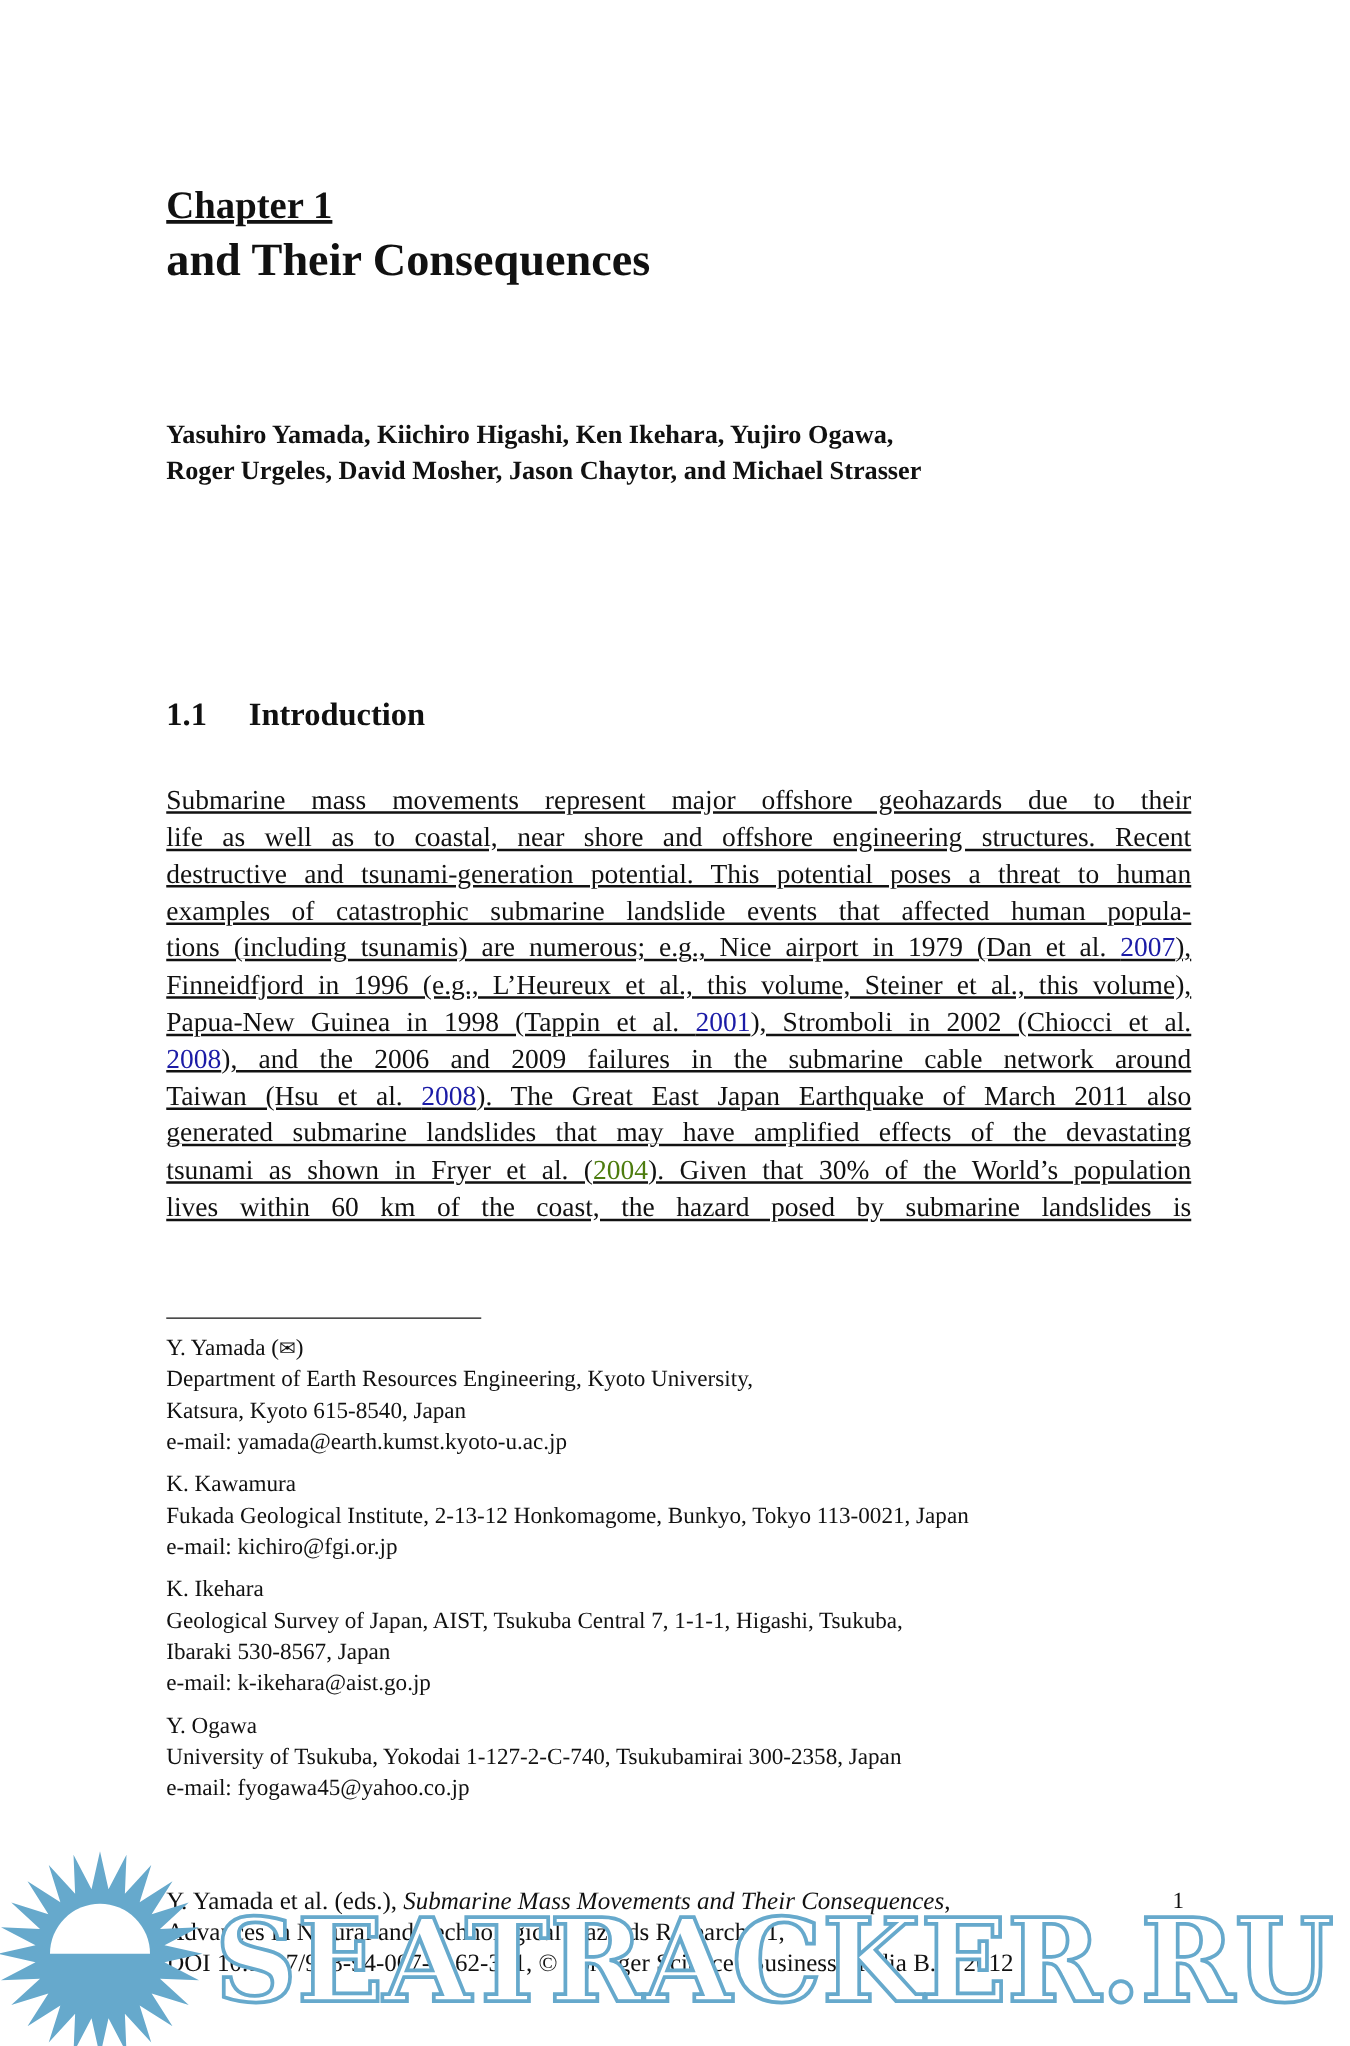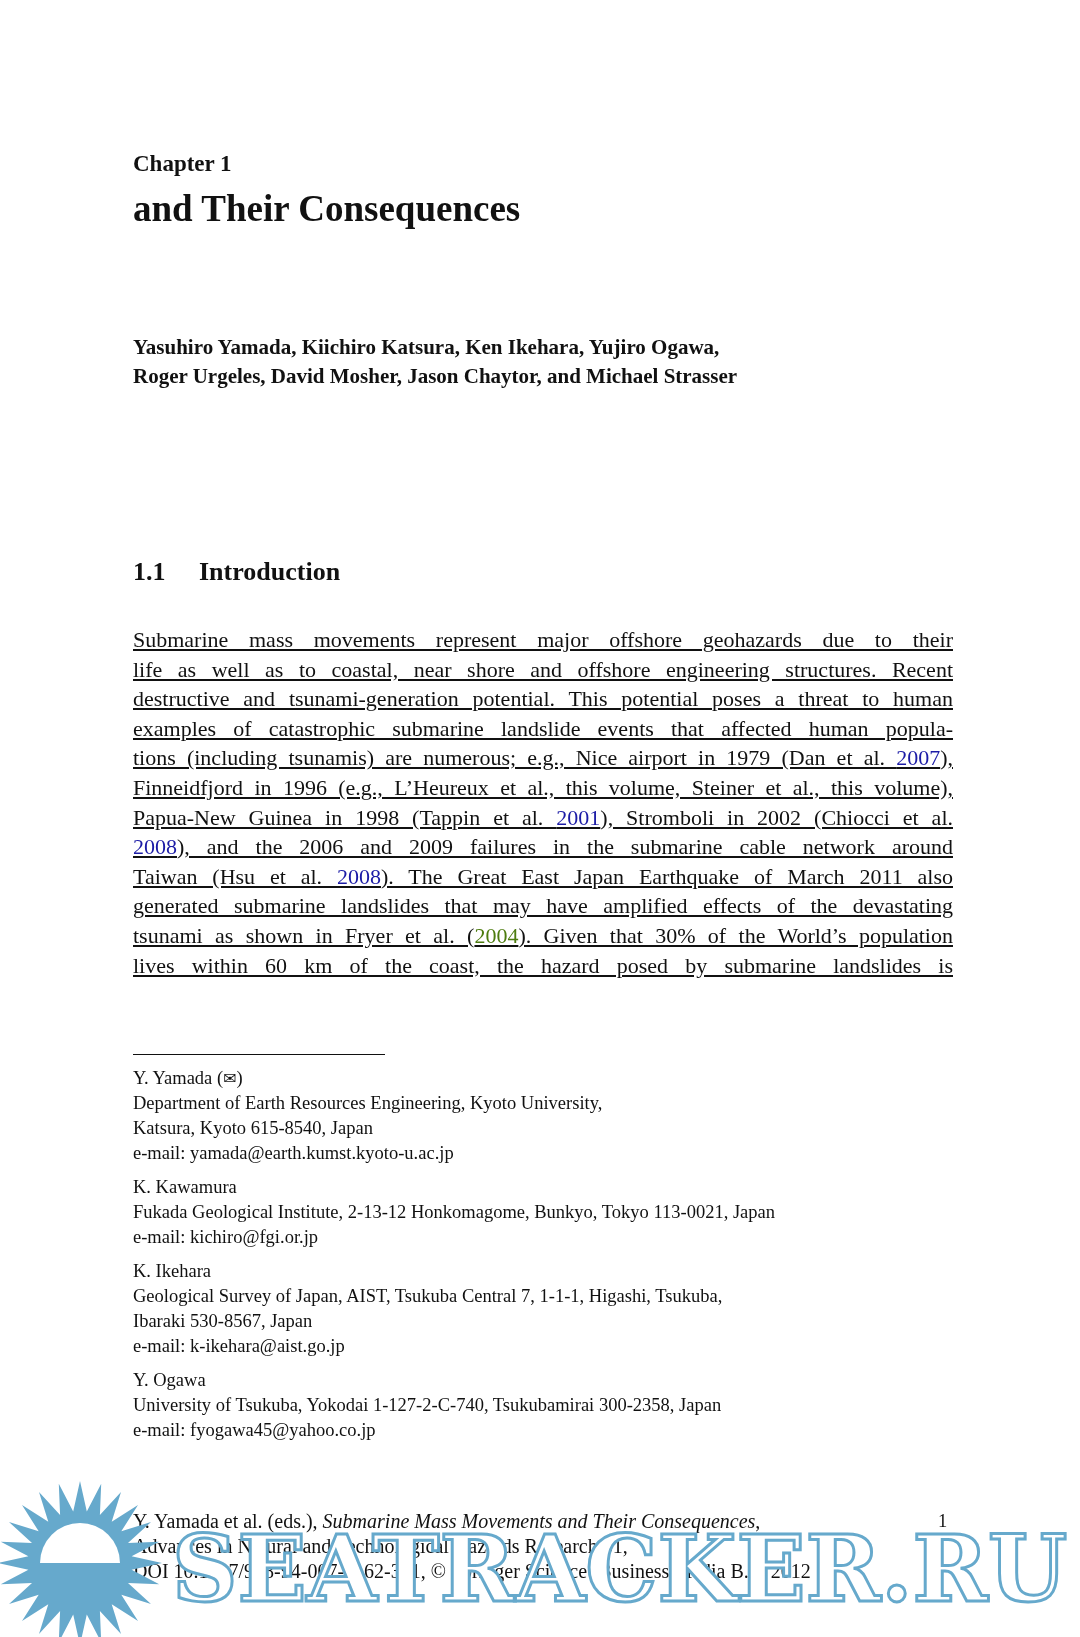--- a/index.html
+++ b/index.html
@@ -3,21 +3,21 @@
 <meta charset="utf-8">
 <style>
   html, body { margin: 0; padding: 0; }
   body {
     width: 1080px; height: 1637px; position: relative; overflow: hidden;
     background: #ffffff; color: #111111;
     font-family: "Liberation Serif", "DejaVu Serif", serif;
   }
   .abs { position: absolute; }
   .chapter-label {
-    left: 133px; top: 145px; font-size: 23px; font-weight: bold; line-height: 38px;
+    left: 133px; top: 145px; font-size: 31px; font-weight: bold; line-height: 38px; text-decoration: underline;
   }
   .chapter-title {
     left: 133px; top: 186px; font-size: 37px; font-weight: bold; line-height: 45px;
   }
   .chapter-title div { white-space: nowrap; }
   .authors {
     left: 133px; top: 333px; font-size: 21px; font-weight: bold; line-height: 29px;
   }
   .authors div { white-space: nowrap; }
   .section-heading {
@@ -52,21 +52,21 @@
 </head>
 <body>
 
 <div class="abs chapter-label">Chapter 1</div>
 
 <div class="abs chapter-title">
   <div>and Their Consequences</div>
 </div>
 
 <div class="abs authors">
-  <div>Yasuhiro Yamada, Kiichiro Katsura, Ken Ikehara, Yujiro Ogawa,</div>
+  <div>Yasuhiro Yamada, Kiichiro Higashi, Ken Ikehara, Yujiro Ogawa,</div>
   <div>Roger Urgeles, David Mosher, Jason Chaytor, and Michael Strasser</div>
 </div>
 
 <div class="abs section-heading">
   <span class="num">1.1</span><span>Introduction</span>
 </div>
 
 <div class="abs body-text" id="body-text">
     <span class="line"><span>Submarine mass movements represent major offshore geohazards due to their</span></span>
     <span class="line"><span>life as well as to coastal, near shore and offshore engineering structures. Recent</span></span>

